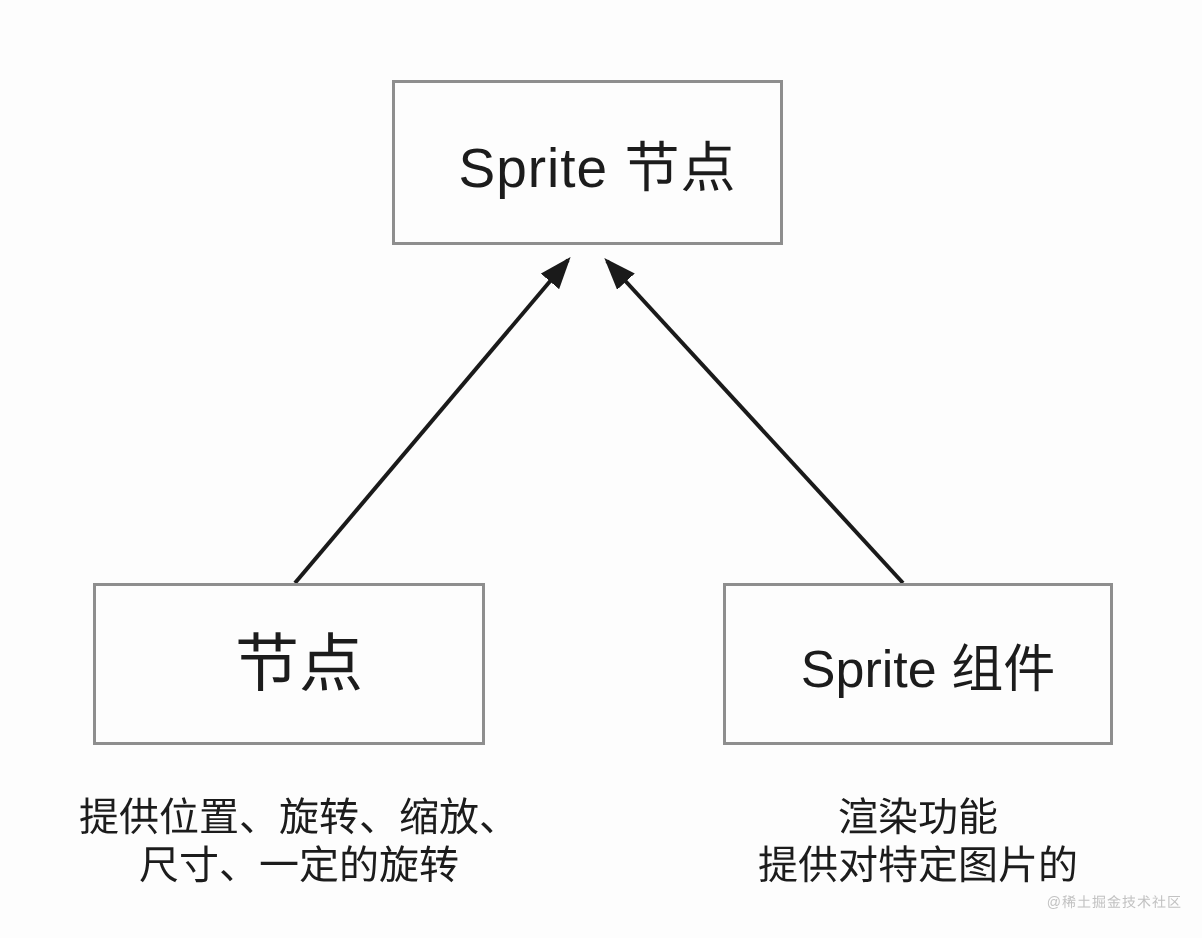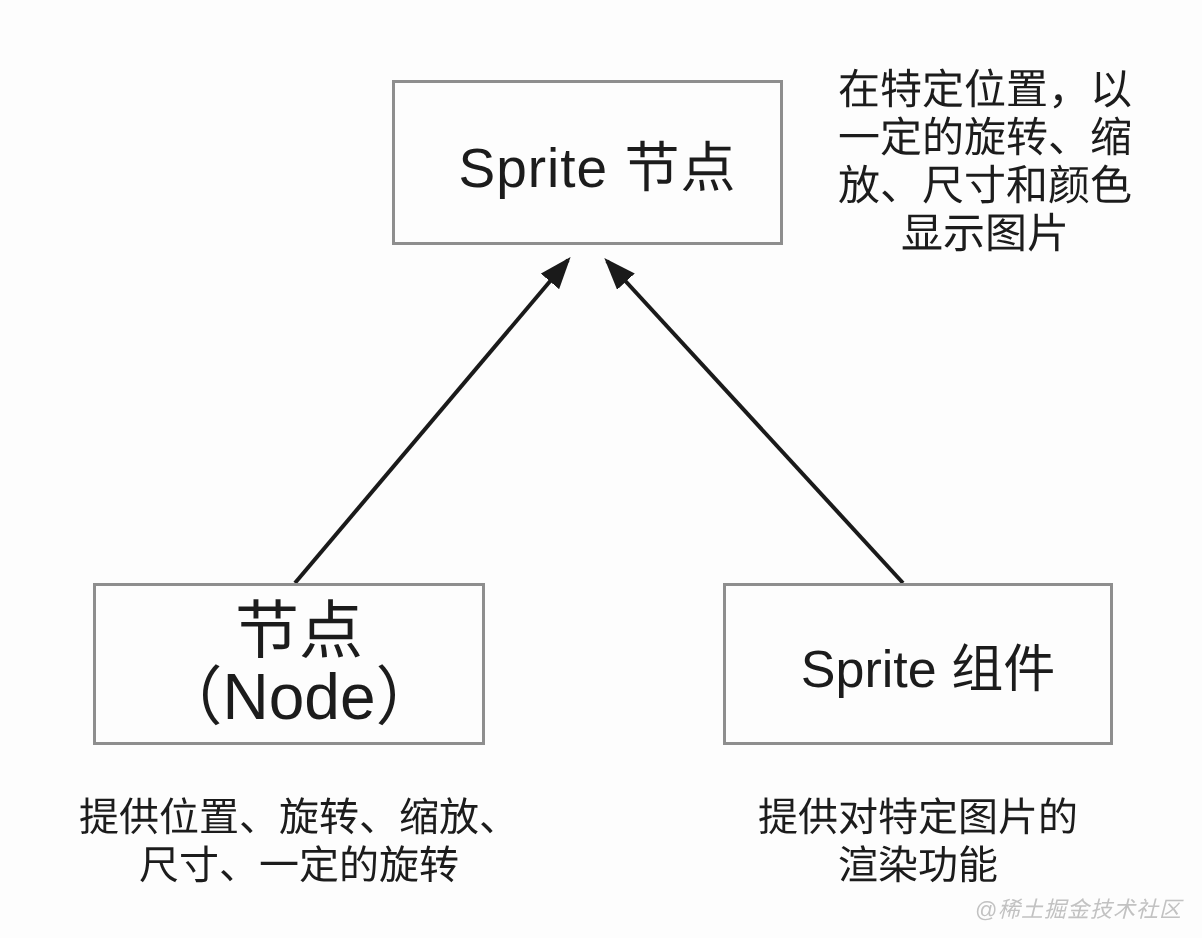--- a/index.html
+++ b/index.html
@@ -70,24 +70,23 @@
     font-size:40px;
     line-height:48px;
     text-align:center;
     white-space:nowrap;
   }
   .left-caption{left:67px; top:793px; width:464px;}
   .right-caption{left:698px; top:793px; width:440px;}
   .watermark{
     position:absolute;
     right:20px; top:891px;
-    font-size:22px;
+    font-size:14px;
     color:var(--watermark);
     letter-spacing:1px;
-    font-style:italic;
   }
 </style>
 </head>
 <body>
 
 <div class="stage">
 
   <svg class="arrows" viewBox="0 0 1202 938" xmlns="http://www.w3.org/2000/svg" aria-hidden="true">
     <defs>
       <marker id="arrowhead" markerWidth="9" markerHeight="7" refX="7" refY="3" orient="auto" markerUnits="strokeWidth">
@@ -95,41 +94,34 @@
       </marker>
     </defs>
     <line x1="295" y1="583" x2="568" y2="260" marker-end="url(#arrowhead)"></line>
     <line x1="903" y1="583" x2="607" y2="261" marker-end="url(#arrowhead)"></line>
   </svg>
 
   <div class="box top-box">
     <span>Sprite 节点</span>
   </div>
 
-  <div class="annotation">
-    <div>在特定位置，以</div>
-    <div>一定的旋转、缩</div>
-    <div>放、尺寸和颜色</div>
-    <div>显示图片</div>
-  </div>
 
   <div class="box left-box">
     <div>节点</div>
-    <div>（Node）</div>
   </div>
 
   <div class="box right-box">
     <span>Sprite 组件</span>
   </div>
 
   <div class="caption left-caption">
     <div>提供位置、旋转、缩放、</div>
     <div>尺寸、一定的旋转</div>
   </div>
 
   <div class="caption right-caption">
+    <div>渲染功能</div>
     <div>提供对特定图片的</div>
-    <div>渲染功能</div>
   </div>
 
   <div class="watermark">@稀土掘金技术社区</div>
 
 </div>
 
 </body></html>

